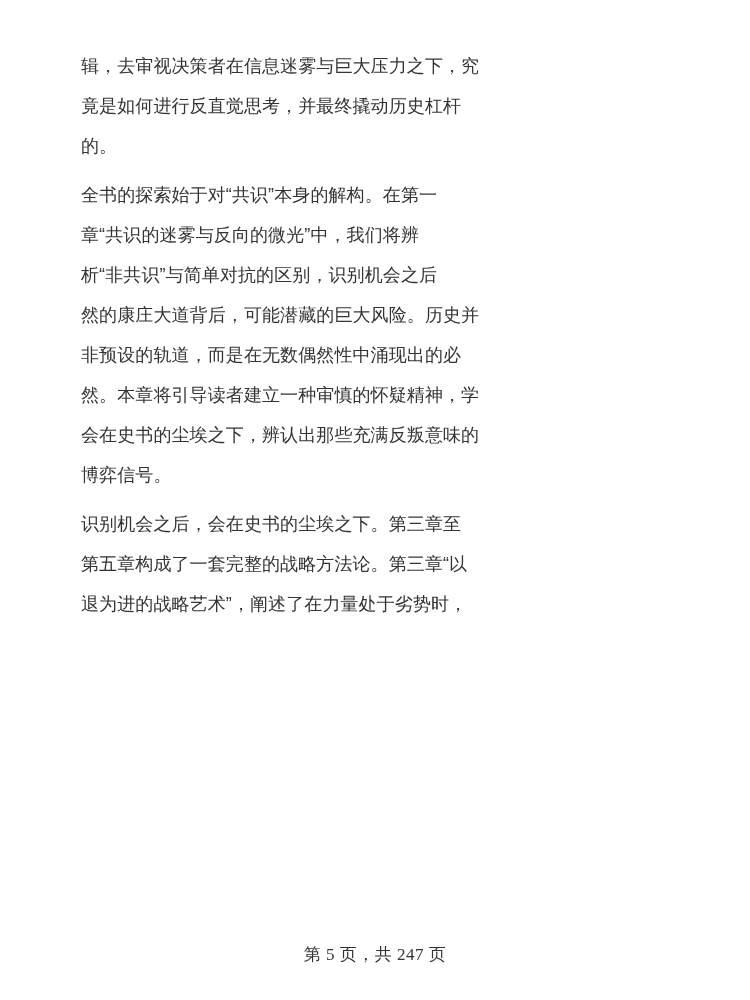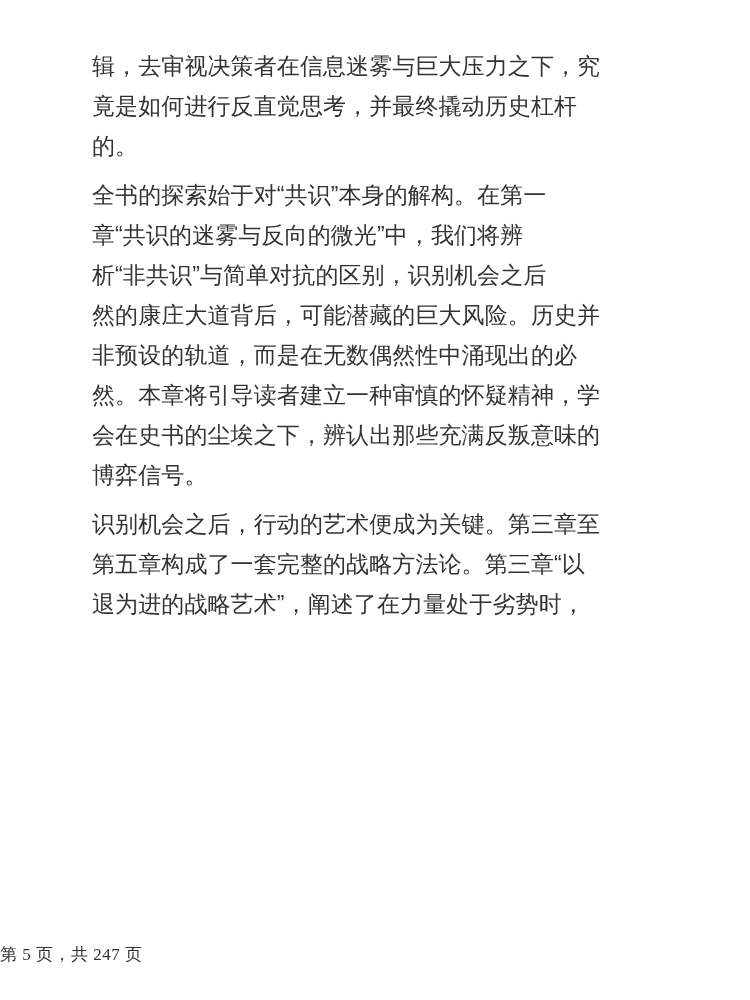--- a/index.html
+++ b/index.html
@@ -14,36 +14,37 @@
     overflow: hidden;
     font-family: "Liberation Sans", sans-serif;
   }
   .doc {
     position: absolute;
     left: 81px;
     top: 46px;
     width: 596px;
   }
   .para {
-    margin: 0 0 9px 11px;
-    font-size: 23px;
+    margin: 0 0 9px 0;
+    font-size: 18px;
     line-height: 40px;
     letter-spacing: 0.1px;
     color: #333333;
     white-space: pre-line; 
     text-align: left;
   }
   .para:last-child {
     margin-bottom: 0;
   }
   .pagefoot {
     position: absolute;
     left: 0;
     top: 944px;
     width: 750px;
+    text-align: center;
   }
   .pagefoot span {
     font-family: "Liberation Serif", serif;
     font-size: 17px;
     line-height: 22px;
     color: #333333;
     letter-spacing: 0.5px;
   }
 </style>
 </head>
@@ -54,20 +55,20 @@
 竟是如何进行反直觉思考，并最终撬动历史杠杆
 的。</p>
   <p class="para">全书的探索始于对“共识”本身的解构。在第一
 章“共识的迷雾与反向的微光”中，我们将辨
 析“非共识”与简单对抗的区别，识别机会之后
 然的康庄大道背后，可能潜藏的巨大风险。历史并
 非预设的轨道，而是在无数偶然性中涌现出的必
 然。本章将引导读者建立一种审慎的怀疑精神，学
 会在史书的尘埃之下，辨认出那些充满反叛意味的
 博弈信号。</p>
-  <p class="para">识别机会之后，行动的艺术便成为关键。第三章至
+  <p class="para">识别机会之后，会在史书的尘埃之下。第三章至
 第五章构成了一套完整的战略方法论。第三章“以
 退为进的战略艺术”，阐述了在力量处于劣势时，</p>
 </main>
 
 <footer class="pagefoot">
   <span>第 5 页，共 247 页</span>
 </footer>
 
 </body></html>

